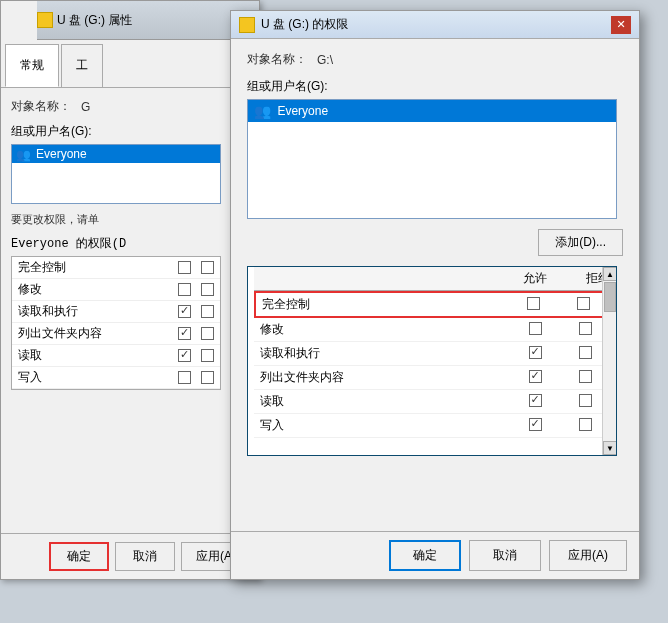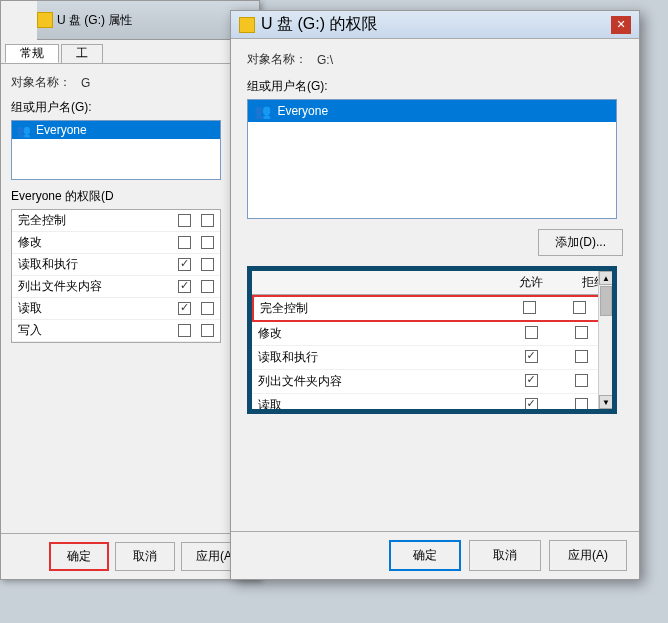--- a/index.html
+++ b/index.html
@@ -42,21 +42,21 @@
     }
 
     .bg-window-tabs {
       display: flex;
       background: #f0f0f0;
       border-bottom: 1px solid #aaa;
       padding: 4px 4px 0;
     }
 
     .bg-tab {
-      padding: 0 14px;
+      padding: 12px 14px;
       font-size: 12px;
       background: #f0f0f0;
       border: 1px solid #aaa;
       border-bottom: none;
       cursor: pointer;
       margin-right: 2px;
     }
 
     .bg-tab.active {
       background: #fff;
@@ -115,20 +115,21 @@
     .bg-notice {
       font-size: 11px;
       color: #333;
       margin-bottom: 8px;
       line-height: 1.4;
     }
 
     .bg-perm-label {
       font-size: 12px;
       margin-bottom: 4px;
+      font-family: Liberation Mono, monospace;
     }
 
     .bg-perm-table {
       border: 1px solid #aaa;
       background: #fff;
       width: 210px;
     }
 
     .bg-perm-row {
       display: flex;
@@ -204,21 +205,21 @@
     .dialog-title-icon {
       width: 16px;
       height: 16px;
       margin-right: 6px;
       background: #f4c520;
       border: 1px solid #c8a000;
       display: inline-block;
     }
 
     .dialog-title-text {
-      font-size: 16px;
+      font-size: 12px;
       color: #000;
       flex: 1;
     }
 
     .dialog-close-btn {
       width: 20px;
       height: 18px;
       background: #c0392b;
       color: #fff;
       border: none;
@@ -313,26 +314,27 @@
       cursor: pointer;
       min-width: 72px;
     }
 
     .perm-section-label {
       font-size: 12px;
       margin-bottom: 6px;
     }
 
     .perm-table-container {
-      border: 5px solid #0c4a6e;
+      border: 1px solid #0c4a6e;
       background: #fff;
       width: 370px;
-      height: 148px;
+      height: 190px;
       overflow-y: auto;
       position: relative;
+      padding-left: 6px;
     }
 
     .perm-table-header {
       display: flex;
       background: #f5f5f5;
       border-bottom: 1px solid #aaa;
       padding: 3px 6px;
       font-size: 12px;
     }
 
@@ -465,20 +467,21 @@
       <span class="bg-field-label">对象名称：</span>
       <span class="bg-field-value">G</span>
     </div>
     <div class="bg-group-label">组或用户名(G):</div>
     <div class="bg-user-list">
       <div class="bg-user-item">
         <span class="bg-user-icon">👥</span>
         <span>Everyone</span>
       </div>
     </div>
+    <div class="bg-notice">要更改权限，请单</div>
     <div class="bg-perm-label">Everyone 的权限(D</div>
     <div class="bg-perm-table">
       <div class="bg-perm-row">
         <span class="bg-perm-name">完全控制</span>
         <div class="bg-perm-checks">
           <div class="checkbox"></div>
           <div class="checkbox"></div>
         </div>
       </div>
       <div class="bg-perm-row">

